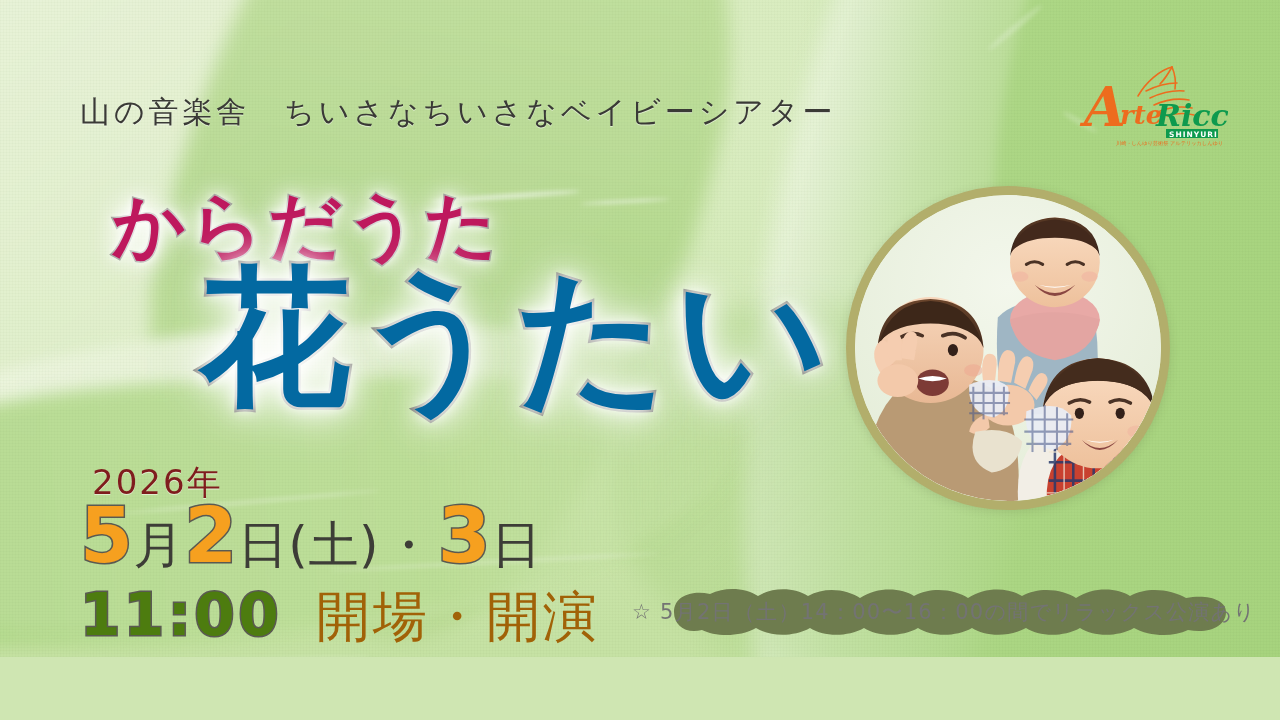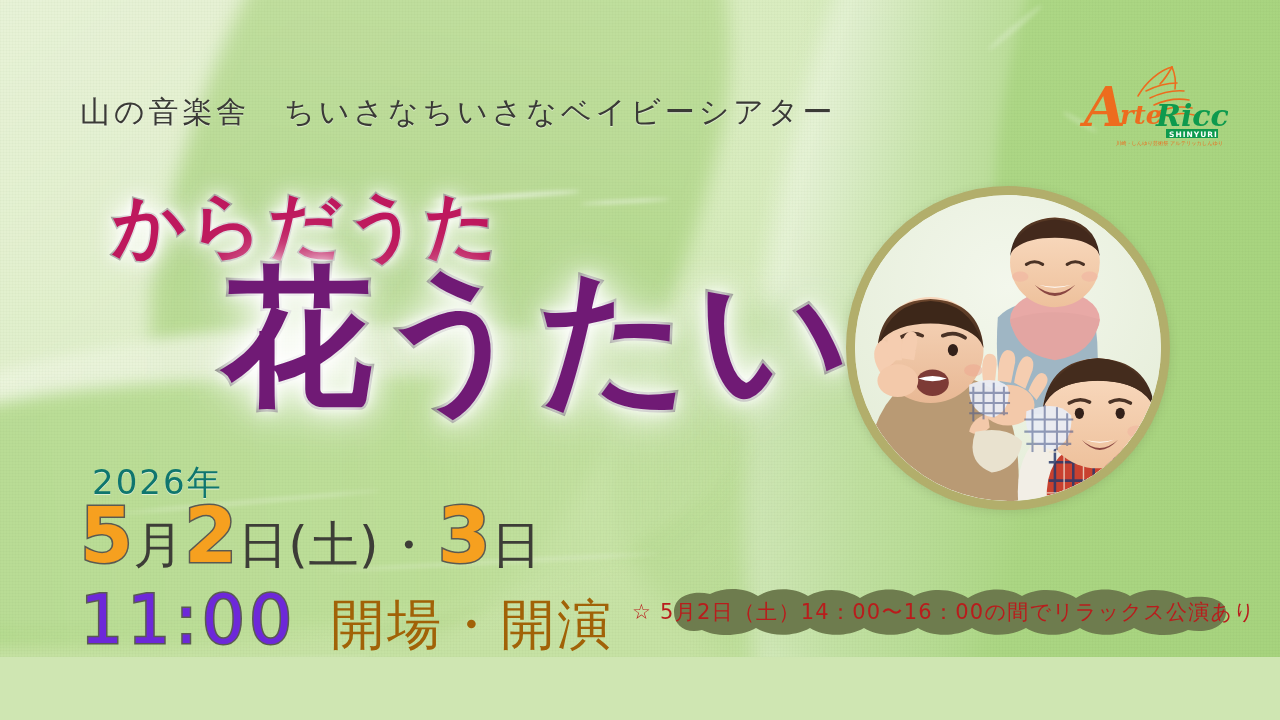--- a/index.html
+++ b/index.html
@@ -110,55 +110,55 @@
     color:#be185d;
     -webkit-text-stroke:3px #5a5a52;
     paint-order:stroke fill;
     text-shadow:
       0 0 10px #ffffff, 0 0 18px #ffffff, 0 0 26px #ffffff,
       0 0 34px rgba(255,255,255,.9);
     white-space:nowrap;
     margin-left:38px;
   }
   .title-main{
-    position:absolute;left:222px;top:262px;
+    position:absolute;left:200px;top:262px;
     font-size:150px;font-weight:700;letter-spacing:.04em;
-    color:#701a75;
+    color:#0369a1;
     -webkit-text-stroke:5px #5a5a52;
     paint-order:stroke fill;
     text-shadow:
       0 0 14px #ffffff, 0 0 26px #ffffff, 0 0 40px #ffffff,
       0 0 56px rgba(255,255,255,.92);
     white-space:nowrap;line-height:1;
   }
   
   .year{
     position:absolute;left:92px;top:460px;
-    font-size:34px;color:#0f766e;letter-spacing:.06em;white-space:nowrap;
+    font-size:34px;color:#7f1d1d;letter-spacing:.06em;white-space:nowrap;
     text-shadow:0 1px 0 rgba(255,255,255,.55);
   }
   .dateline{
     position:absolute;left:80px;top:498px;
     font-size:62px;white-space:nowrap;line-height:1;
     color:#3d3d37;letter-spacing:.01em;
     display:flex;align-items:baseline;
   }
   .dateline .num{
     font-size:76px;font-weight:700;color:#F6A01F;
     -webkit-text-stroke:3px #5a5a52;paint-order:stroke fill;
     line-height:1;
   }
   .dateline .kj{font-size:50px;color:#3d3d37;}
   .dateline .sep{font-size:50px;color:#3d3d37;padding:0 4px;}
   .timeline{
     position:absolute;left:80px;top:586px;
     white-space:nowrap;line-height:1;display:flex;align-items:baseline;
   }
   .timeline .clock{
-    font-size:68px;font-weight:400;color:#6d28d9;letter-spacing:.06em;
+    font-size:58px;font-weight:700;color:#4d7c0f;letter-spacing:.06em;
     -webkit-text-stroke:3px #5a5a52;paint-order:stroke fill;
   }
   .timeline .open{
     font-size:54px;color:#a16207;margin-left:34px;letter-spacing:.05em;
   }
   
   .photo-wrap{
     position:absolute;left:846px;top:186px;width:324px;height:324px;
     border-radius:50%;
     border:9px solid #b2ae6b;
@@ -169,21 +169,21 @@
   }
   .photo-inner{position:absolute;inset:0;overflow:hidden;border-radius:50%;}
   .photo-inner svg{position:absolute;inset:0;width:100%;height:100%;display:block;}
   
   .banner{
     position:absolute;left:648px;top:588px;width:592px;height:48px;
   }
   .banner svg{position:absolute;inset:0;width:100%;height:100%;}
   .banner-text{
     position:absolute;inset:0;display:flex;align-items:center;justify-content:center;
-    color:#b91c1c;font-size:21px;letter-spacing:.06em;white-space:nowrap;
+    color:#737373;font-size:21px;letter-spacing:.06em;white-space:nowrap;
     font-family:"DejaVu Sans","Liberation Sans",sans-serif;
   }
 </style>
 </head>
 <body>
 
 <div id="poster">
 
   <div class="bg-layer bg-base"></div>
   <div class="brush wash1"></div>

